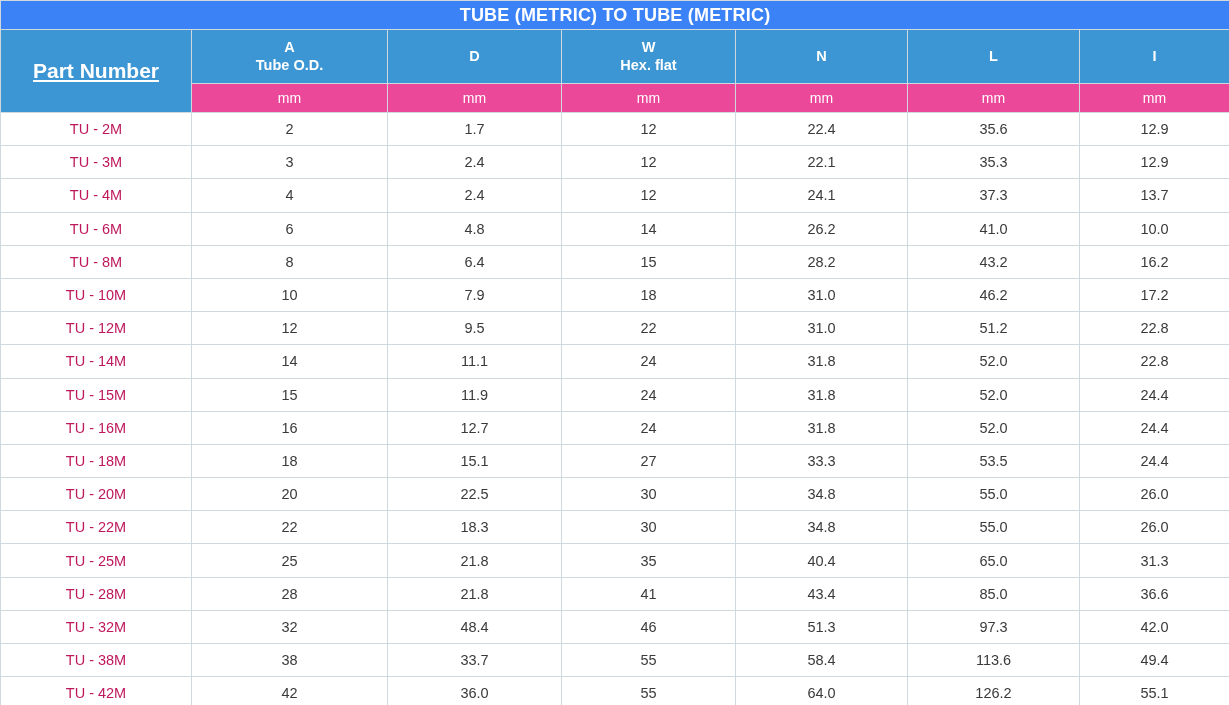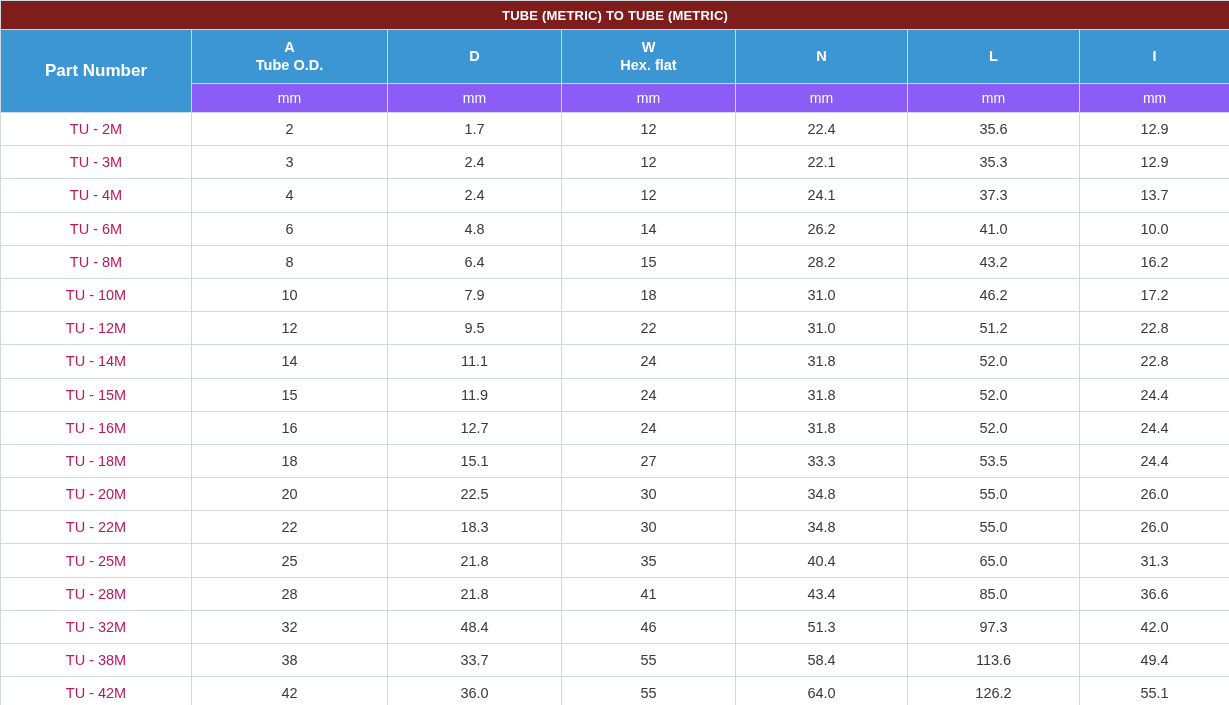--- a/index.html
+++ b/index.html
@@ -21,47 +21,48 @@
   }
   table.spec-table td,
   table.spec-table th {
     border: 1px solid #cfd8dc;
     padding: 0;
     text-align: center;
     vertical-align: middle;
   }
   
   .title-cell {
-    background: #7f1d1d;
+    background: #3b82f6;
     color: #ffffff;
-    font-size: 13px;
+    font-size: 18px;
     font-weight: bold;
     height: 28px;
     letter-spacing: 0.2px;
     border: 1px solid #3d96d4;
   }
   
   .hdr {
     background: #3d96d4;
     color: #ffffff;
     font-weight: bold;
     font-size: 14.5px;
     line-height: 1.22;
     border: 1px solid #5aa7dc;
   }
   .hdr .sub {
     display: block;
     font-weight: bold;
     font-size: 14.5px;
   }
   .hdr-part {
-    font-size: 17px;
+    font-size: 21px;
+    text-decoration: underline;
   }
   .unit {
-    background: #8b5cf6;
+    background: #ec4899;
     color: #ffffff;
     font-size: 14px;
     font-weight: normal;
     height: 28px;
     border: 1px solid #5aa7dc;
   }
   .hdr-main {
     height: 53px;
   }
   

